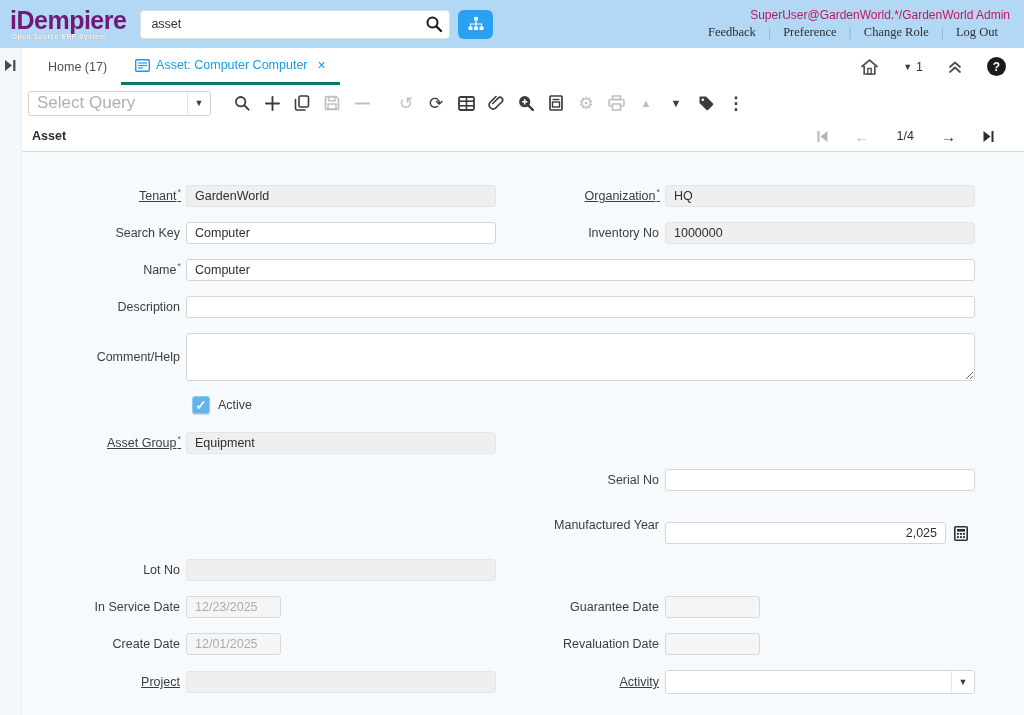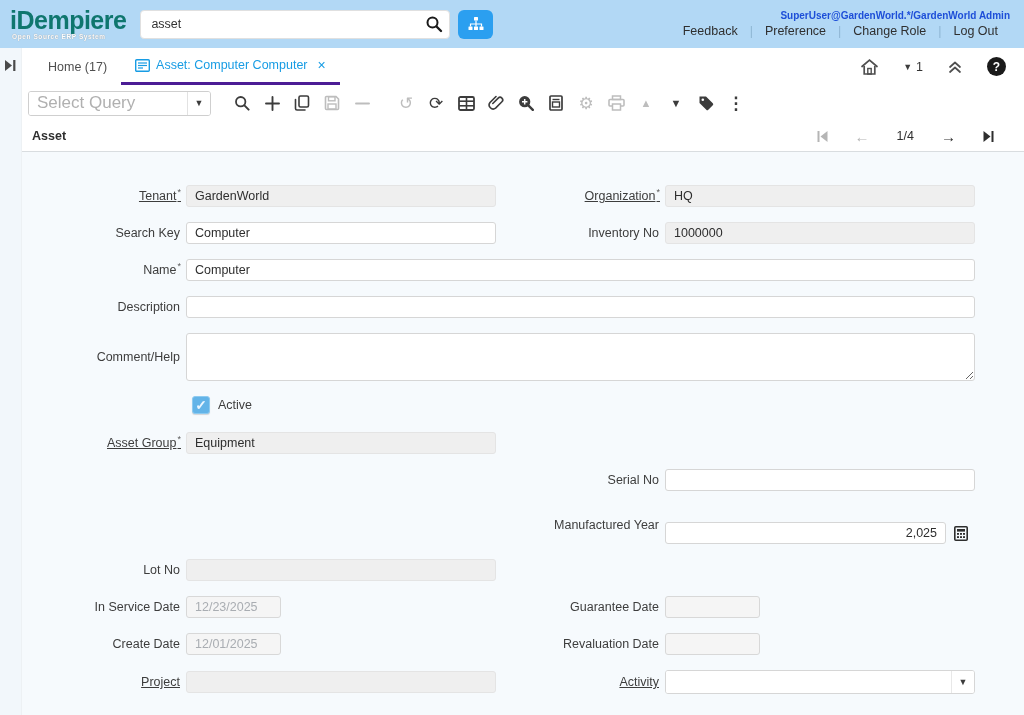--- a/index.html
+++ b/index.html
@@ -2,43 +2,43 @@
 <html><head>
 <meta charset="utf-8">
 <style>
   * { margin:0; padding:0; box-sizing:border-box; }
   html,body { width:1024px; height:715px; overflow:hidden; }
   body { font-family:"Liberation Sans", sans-serif; font-size:12.5px; color:#3d3d3d; background:#fff; }
 
   
   .topbar { height:48px; background:#b2d8f5; display:flex; align-items:center; padding:0 14px 0 10px; }
   .logo { display:flex; flex-direction:column; line-height:1; margin-right:14px; cursor:pointer; }
-  .logo-title { font-size:25px; font-weight:bold; color:#0f766e; letter-spacing:-0.5px; }
+  .logo-title { font-size:25px; font-weight:bold; color:#701a75; letter-spacing:-0.5px; }
   .logo-sub { font-size:6.5px; font-weight:bold; color:#fdfdfd; letter-spacing:0.6px; margin-top:1px; padding-left:2px; text-shadow:0 0 1px #8a8a8a; }
   .global-search { display:flex; align-items:center; background:#fff; border:1px solid #e0e0e0; border-radius:4px; height:29px; width:310px; padding:0 6px 0 10px; }
   .global-search input { border:none; outline:none; flex:1; font-size:12.5px; font-family:"Liberation Sans",sans-serif; color:#333; background:transparent; }
   .gs-icon { display:flex; align-items:center; color:#1a1a1a; }
   .menu-btn { width:35px; height:29px; margin-left:8px; background:#2b9ff0; border:none; border-radius:6px; display:flex; align-items:center; justify-content:center; cursor:pointer; }
   .top-right { margin-left:auto; display:flex; flex-direction:column; align-items:flex-end; gap:3px; }
-  .user-line { font-size:10px; color:#1d4ed8;font-weight:bold; }
+  .user-line { font-size:12px; color:#be185d; }
   .top-links { display:flex; align-items:center; font-size:12.5px; color:#2f2f2f; }
-  .top-links .lnk { cursor:pointer; padding:0 12px; }
+  .top-links .lnk { cursor:pointer; padding:0 12px;font-family:Liberation Serif, serif; }
   .top-links .sep { color:#8fb6d4; }
 
   
   .body-wrap { display:flex; height:667px; }
   .left-strip { width:22px; background:#f2f7fb; border-right:1px solid #edf1f4; display:flex; justify-content:center; padding-top:12px; }
   .expand-icon { cursor:pointer; color:#4a4a4a; }
   .main { flex:1; display:flex; flex-direction:column; background:#fca5a5; min-width:0; }
 
   
   .tabbar { height:37px; display:flex; align-items:stretch; background:#fff; }
   .tab { display:flex; align-items:center; gap:6px; padding:0 14px; cursor:pointer; color:#4f4f4f; }
   .tab.home { margin-left:12px; }
-  .tab.active { color:#179ce4; border-bottom:3px solid #4c1d95; font-size:12.5px; }
+  .tab.active { color:#179ce4; border-bottom:3px solid #0f766e; font-size:12.5px; }
   .tab .close-x { font-size:14px; margin-left:4px; cursor:pointer; }
   .tabbar-right { margin-left:auto; display:flex; align-items:center; gap:24px; padding-right:18px; }
   .rec-select { display:flex; align-items:center; gap:4px; color:#333; cursor:pointer; }
   .caret { font-size:9px; color:#3c3c3c; }
   .help-btn { width:19px; height:19px; border-radius:50%; background:#1a1a1a; color:#fff; font-size:12px; font-weight:bold; display:flex; align-items:center; justify-content:center; cursor:pointer; }
 
   
   .toolbar { height:36px; display:flex; align-items:center; padding-left:6px; background:#fff; }
   .combo { display:flex; height:25px; border:1px solid #cfcfcf; border-radius:3px; background:#fff; overflow:hidden; }
   .combo input { border:none; outline:none; padding:0 8px; font-size:17px; font-family:"Liberation Sans",sans-serif; color:#333; width:158px; }

